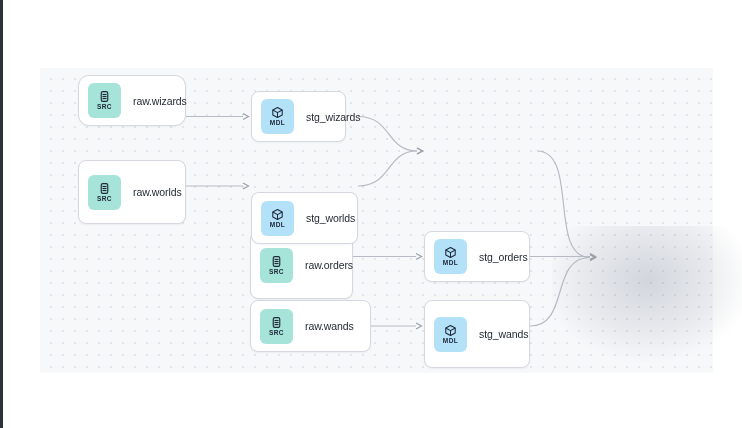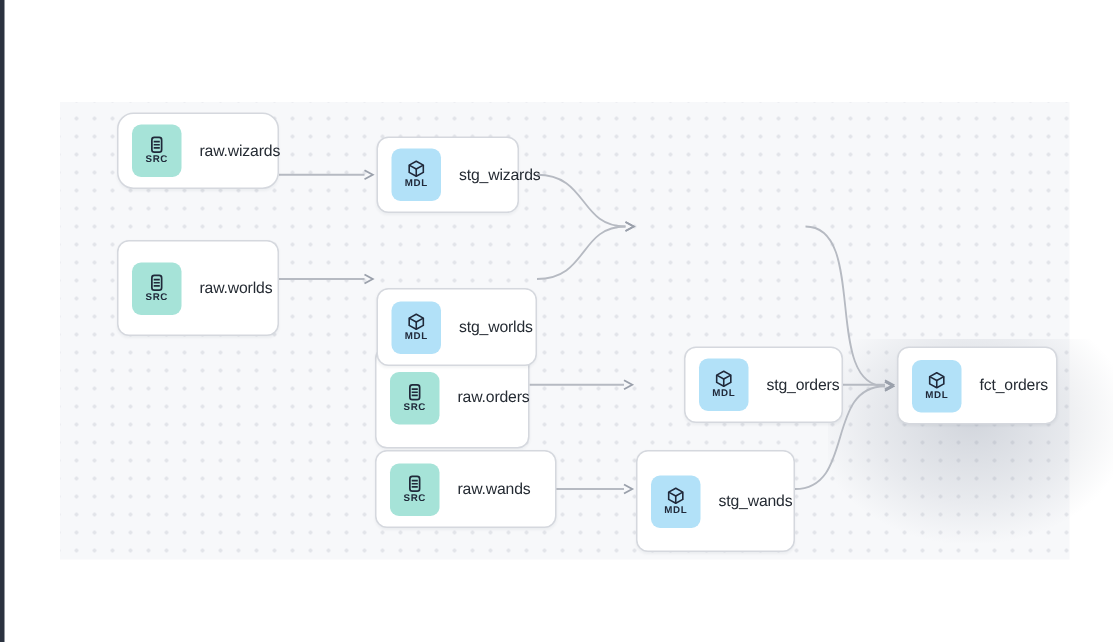--- a/index.html
+++ b/index.html
@@ -57,21 +57,21 @@
     white-space:nowrap;letter-spacing:-0.1px;
   }
   
   .n-raw-wizards {left:78px; top:75px; width:108px;height:51px;border-radius:11px;}
   .n-raw-worlds  {left:78px; top:160px;width:108px;height:64px;}
   .n-stg-wizards {left:251px;top:91px; width:95px;height:51px;}
   .n-stg-worlds  {left:251px;top:160px;width:107px;height:52px;margin-top:32px;}
   .n-raw-orders  {left:250px;top:231px;width:103px;height:68px;}
   .n-raw-wands   {left:250px;top:300px;width:121px;height:52px;}
   .n-dim-wizards {left:425px;top:125px;width:112px;height:52px;}
-  .n-stg-orders  {left:424px;top:231px;width:106px;height:51px;margin-left:32px;}
+  .n-stg-orders  {left:424px;top:231px;width:106px;height:51px;}
   .n-stg-wands   {left:424px;top:300px;width:106px;height:68px;}
   .n-fct-orders  {left:598px;top:231px;width:107px;height:52px;}
 </style>
 </head>
 <body>
 
 <div class="window-edge"></div>
 
 <div class="canvas"></div>
 
@@ -208,27 +208,14 @@
           <path d="M2.2 5 L8 8.2 L13.8 5"></path>
           <path d="M8 8.2 V14.2"></path>
         </svg>
       </span>
       <span class="badge-label">MDL</span>
     </span>
     <span class="node-label">stg_wands</span>
   </div>
 
 
-  <div class="node n-fct-orders">
-    <span class="badge mdl">
-      <span>
-        <svg width="13" height="13" viewBox="0 0 16 16" fill="none" stroke="#20293a" stroke-width="1.3" stroke-linejoin="round">
-          <path d="M8 1.8 L13.8 5 V11 L8 14.2 L2.2 11 V5 Z"></path>
-          <path d="M2.2 5 L8 8.2 L13.8 5"></path>
-          <path d="M8 8.2 V14.2"></path>
-        </svg>
-      </span>
-      <span class="badge-label">MDL</span>
-    </span>
-    <span class="node-label">fct_orders</span>
-  </div>
 
 </div>
 
 </body></html>

